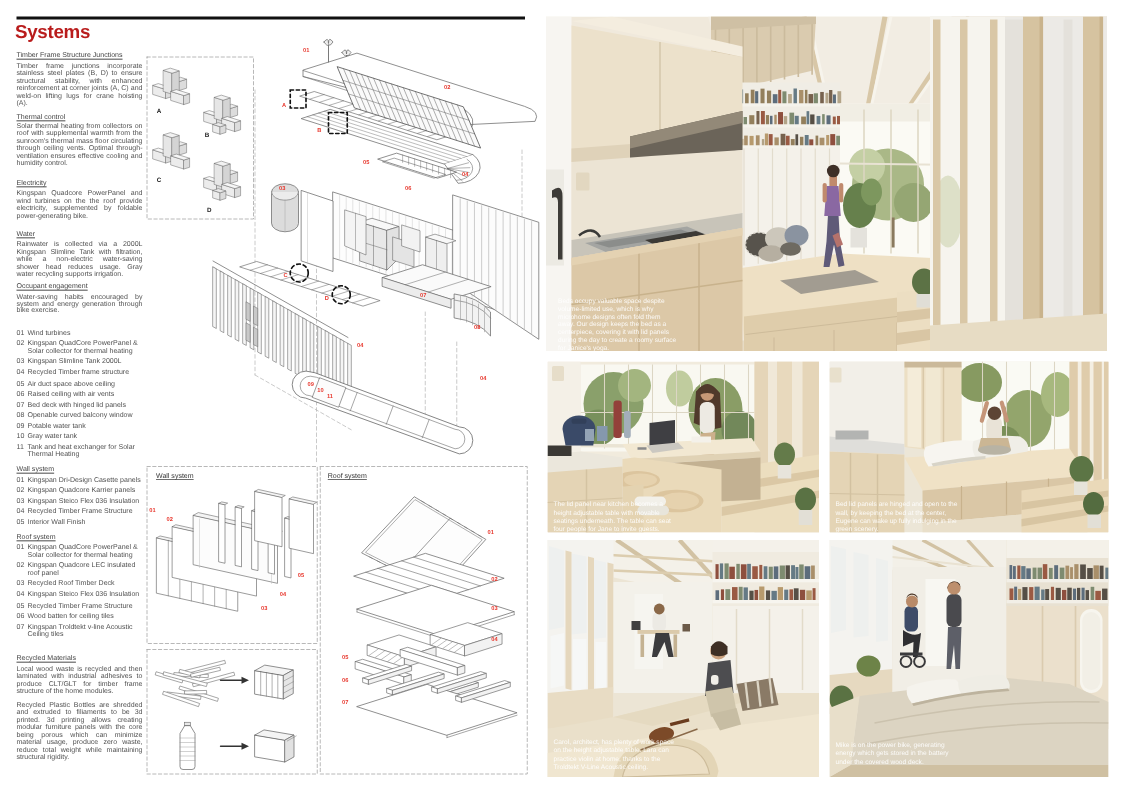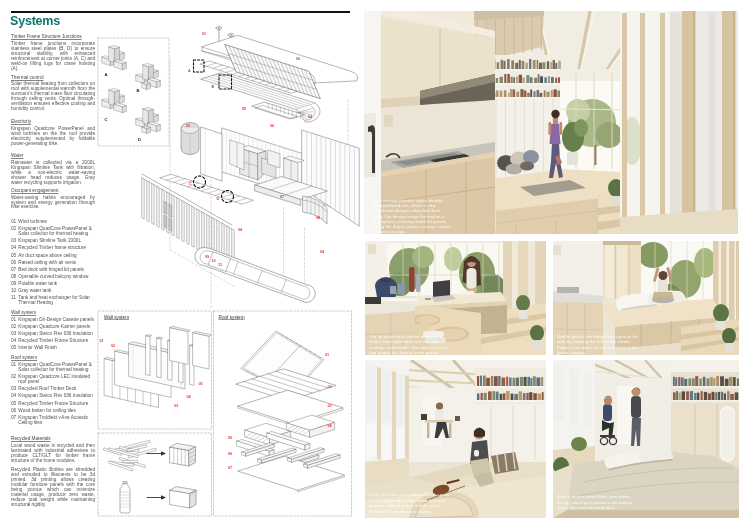--- a/index.html
+++ b/index.html
@@ -11,21 +11,21 @@
 .li{display:flex;margin:0 0 2.2px 0;text-align:left;}
 .li .n{width:7.3px;flex:none;}
 .li .t{flex:1;}
 
 </style>
 </head>
 <body>
 
 <div class="abs" style="left:11px;top:10.5px;width:339px;height:2.8px;background:#111;"></div>
 
-<div class="abs" style="left:10px;top:13.5px;font-size:12.5px;font-weight:bold;color:#0f766e;letter-spacing:-0.2px;">Systems</div>
+<div class="abs" style="left:10px;top:13.5px;font-size:12.5px;font-weight:bold;color:#b91c1c;letter-spacing:-0.2px;">Systems</div>
 
 <div id="col">
 <h3>Timber Frame Structure Junctions</h3>
 <p style="margin-bottom:4.1px">Timber frame junctions incorporate stainless steel plates (B, D) to ensure structural stability, with enhanced reinforcement at corner joints (A, C) and weld-on lifting lugs for crane hoisting (A).</p>
 <h3>Thermal control</h3>
 <p style="margin-bottom:8.3px">Solar thermal heating from collectors on roof with supplemental warmth from the sunroom's thermal mass floor circulating through ceiling vents. Optimal through-ventilation ensures effective cooling and humidity control.</p>
 <h3>Electricity</h3>
 <p style="margin-bottom:7.05px">Kingspan Quadcore PowerPanel and wind turbines on the the roof provide electricity, supplemented by foldable power-generating bike.</p>
 <h3>Water</h3>
 <p style="margin-bottom:3.3px">Rainwater is collected via a 2000L Kingspan Slimline Tank with filtration, while a non-electric water-saving shower head reduces usage. Gray water recycling supports irrigation.</p>

